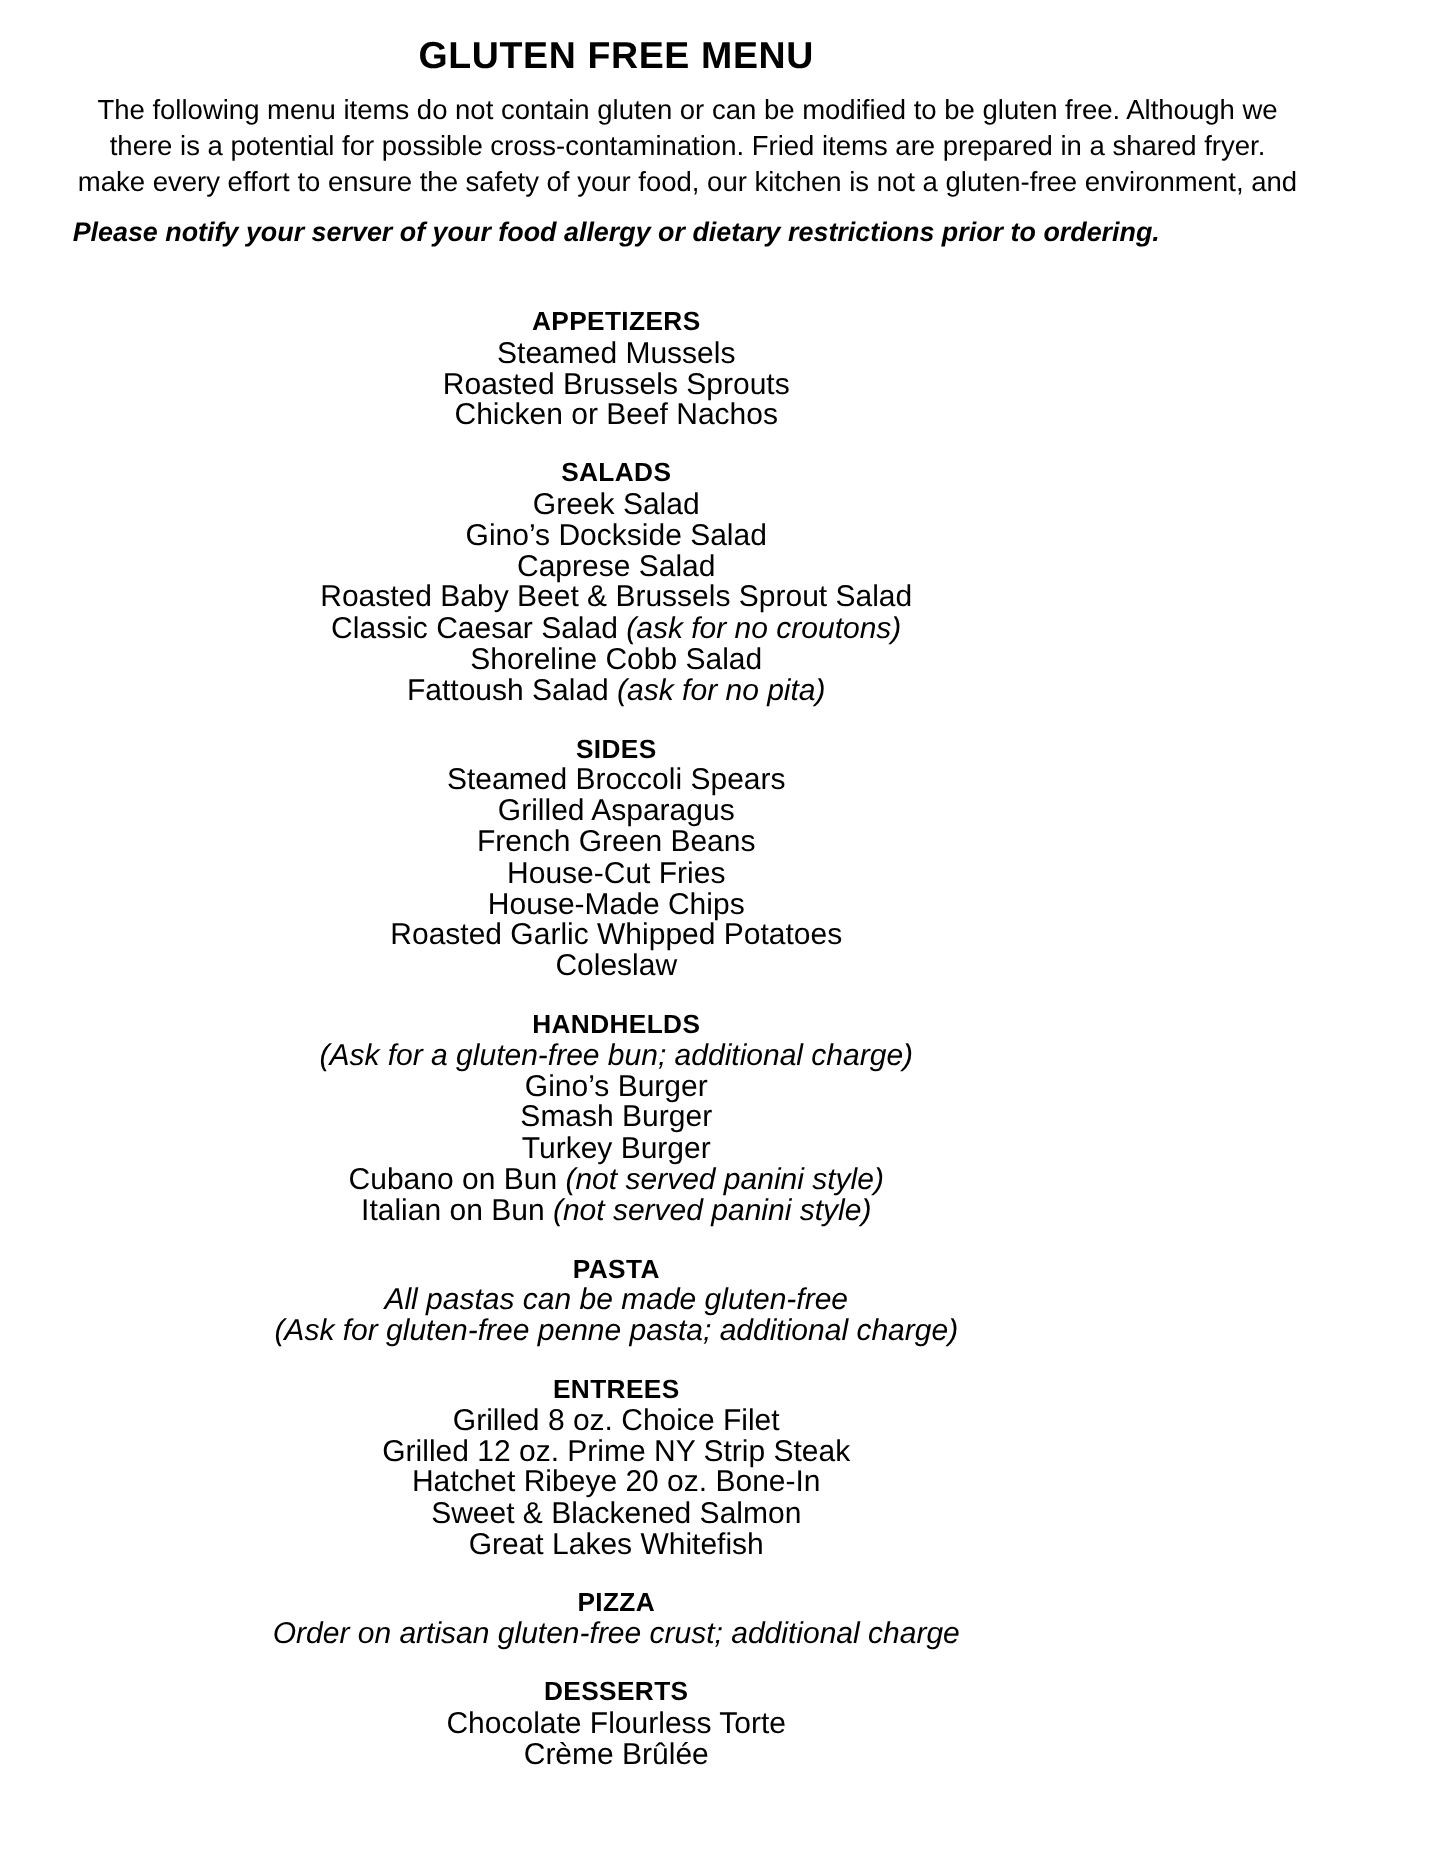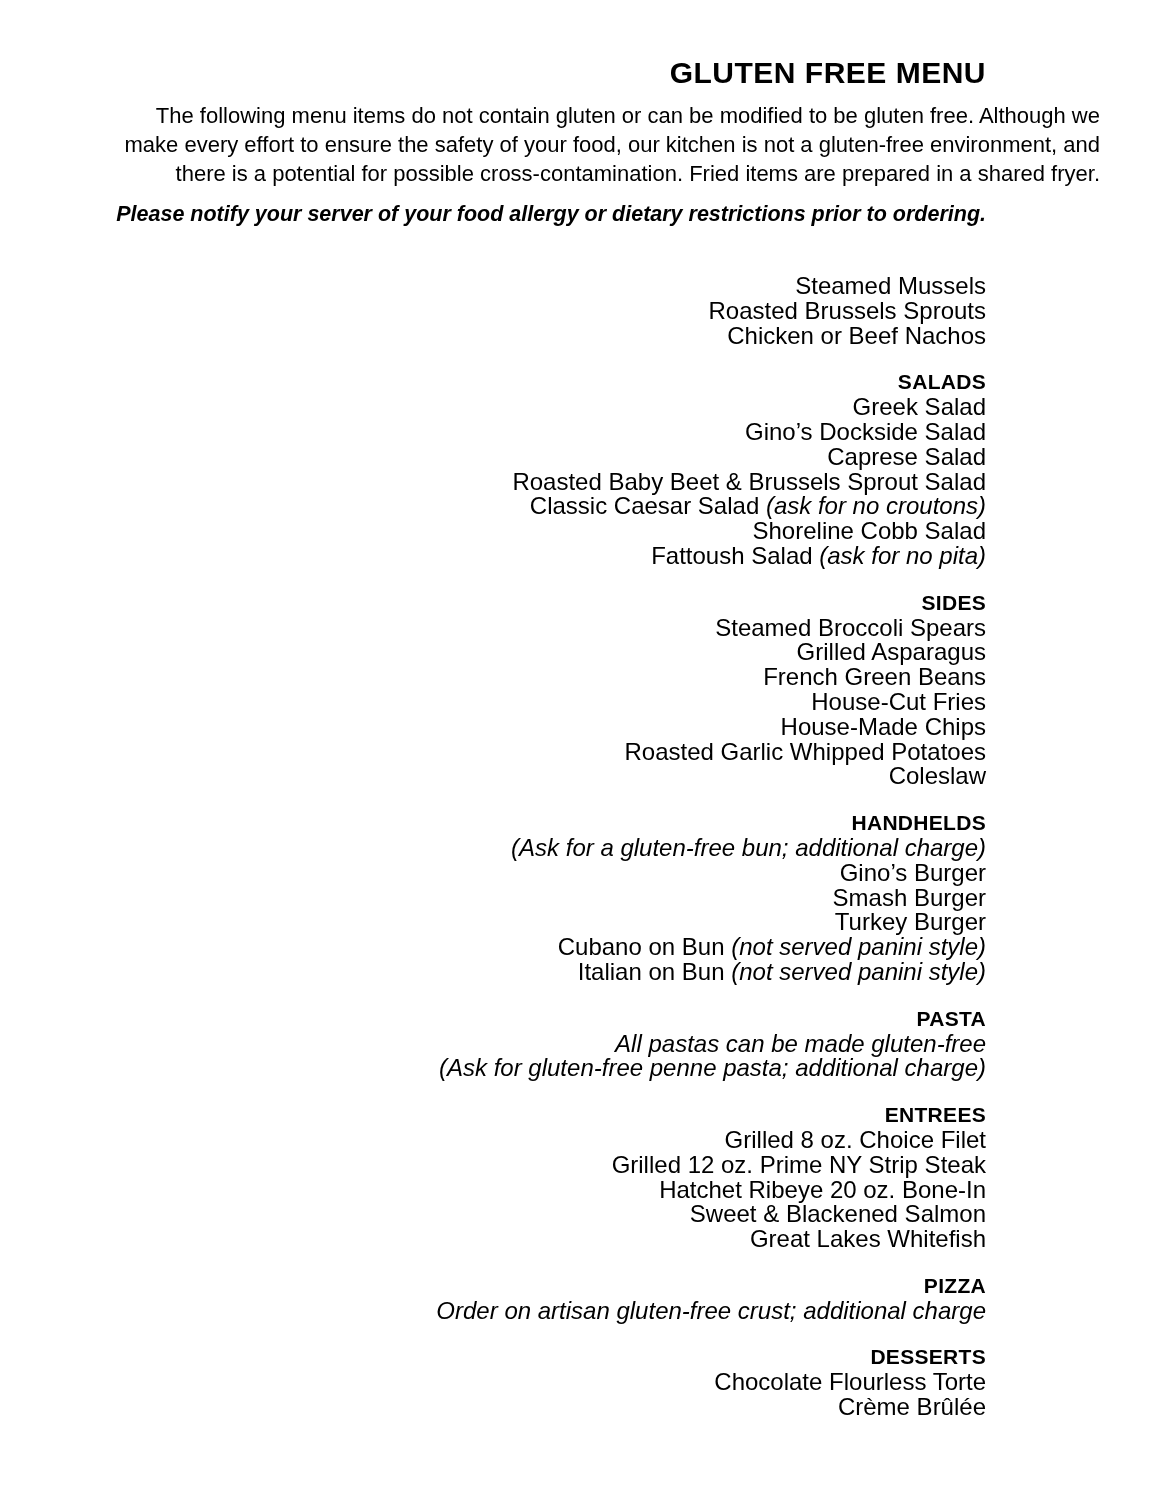--- a/index.html
+++ b/index.html
@@ -10,22 +10,22 @@
   body {
     width: 1159px;
     min-height: 1500px;
     color: #000000;
     font-family: "Liberation Sans", sans-serif;
     -webkit-font-smoothing: antialiased;
   }
   .page {
     width: 986px;
     box-sizing: border-box;
-    padding-top: 56px;
-    text-align: right;
+    padding-top: 28px;
+    text-align: center;
   }
   .menu-title {
     font-size: 30px;
     font-weight: bold;
     line-height: 34px;
     margin: 0;
     letter-spacing: 0.5px;
   }
   .intro {
     margin: 11px auto 0 auto;
@@ -69,28 +69,29 @@
   }
 </style>
 </head>
 <body>
 
 <div class="page">
   <h1 class="menu-title">GLUTEN FREE MENU</h1>
 
   <div class="intro">
     <div class="intro-line">The following menu items do not contain gluten or can be modified to be gluten free. Although we</div>
+    <div class="intro-line">there is a potential for possible cross-contamination. Fried items are prepared in a shared fryer.</div>
     <div class="intro-line">make every effort to ensure the safety of your food, our kitchen is not a gluten-free environment, and</div>
-    <div class="intro-line">there is a potential for possible cross-contamination. Fried items are prepared in a shared fryer.</div>
   </div>
 
   <div class="notice">Please notify your server of your food allergy or dietary restrictions prior to ordering.</div>
 
   <div class="sections">
       <section class="menu-section">
+        <h2 class="section-title">APPETIZERS</h2>
         <div class="item"><span>Steamed Mussels</span></div>
         <div class="item"><span>Roasted Brussels Sprouts</span></div>
         <div class="item"><span>Chicken or Beef Nachos</span></div>
       </section>
       <section class="menu-section">
         <h2 class="section-title">SALADS</h2>
         <div class="item"><span>Greek Salad</span></div>
         <div class="item"><span>Gino’s Dockside Salad</span></div>
         <div class="item"><span>Caprese Salad</span></div>
         <div class="item"><span>Roasted Baby Beet &amp; Brussels Sprout Salad</span></div>

